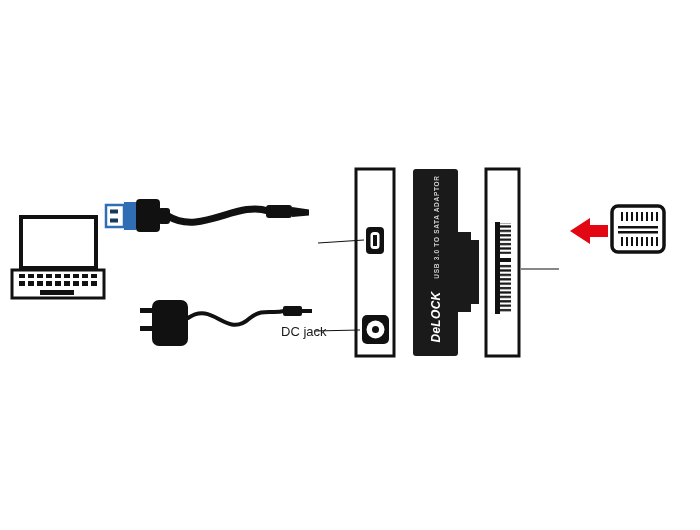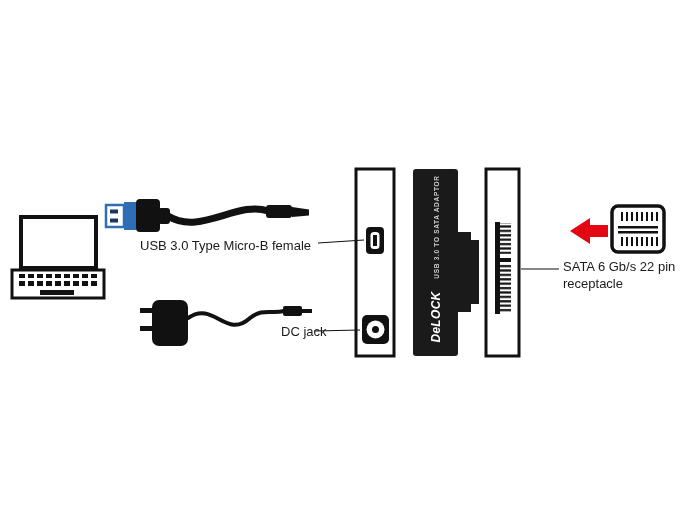--- a/index.html
+++ b/index.html
@@ -111,22 +111,20 @@
       <rect x="618" y="237" width="40" height="9" fill="url(#hatch)"></rect>
     </g>
 
     <g stroke="#111" stroke-width="1.2">
       <line x1="318" y1="243" x2="364" y2="240"></line>
       <line x1="314" y1="331" x2="360" y2="330"></line>
       <line x1="559" y1="269" x2="521" y2="269"></line>
     </g>
   </svg>
 
-  <div class="label" style="left:140px;top:238px;">USB 3.0 Type Micro-B female</div>
 
   <div class="label" style="left:281px;top:324px;">DC jack</div>
 
-  <div class="label sata" style="left:563px;top:259px;">SATA 6 Gb/s 22 pin receptacle</div>
 
   <div class="v-text brand">DeLOCK</div>
   <div class="v-text model">USB 3.0 TO SATA ADAPTOR</div>
 
 </div>
 
 </body></html>

